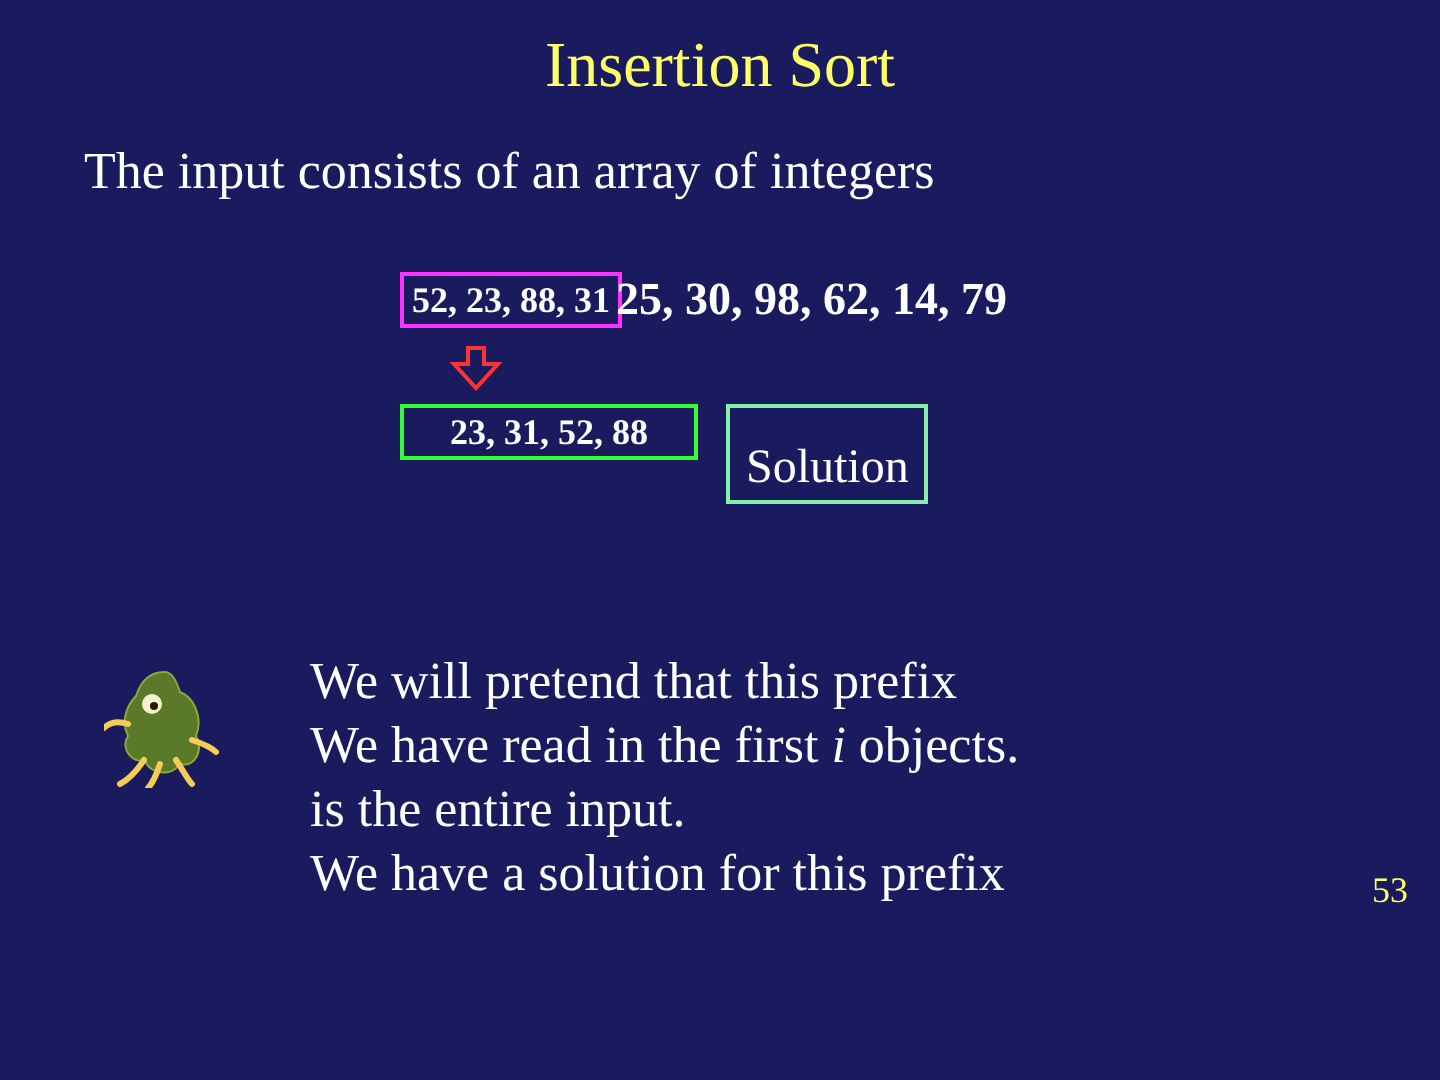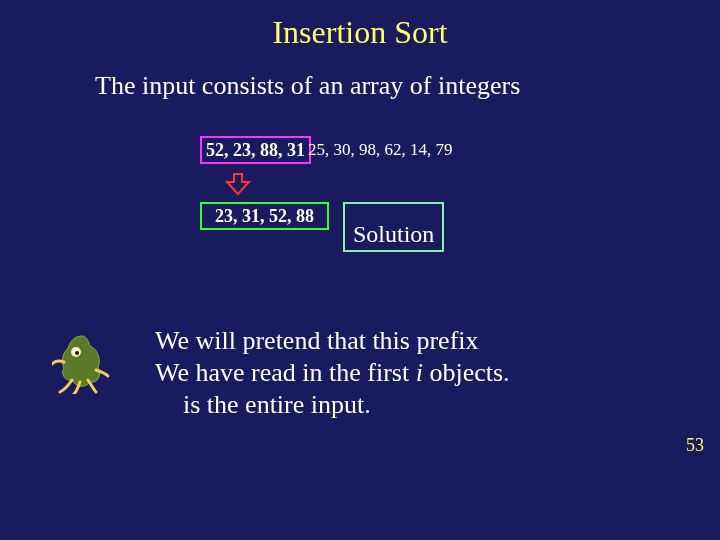--- a/index.html
+++ b/index.html
@@ -21,62 +21,62 @@
   .title {
     color: #ffff66;
     font-size: 32px;
     text-align: center;
     padding-top: 14px;
     font-weight: normal;
   }
   .subtitle {
     color: #ffffff;
     font-size: 26px;
-    margin-left: 95px;
+    margin-left: 42px;
     margin-top: 20px;
     font-weight: normal;
   }
   .input-row {
     position: absolute;
     left: 200px;
     top: 136px;
   }
   .input-box {
     border: 2px solid #ff33ff;
     display: inline-block;
     padding: 1px 4px;
     font-size: 18px;
     font-weight: bold;
     color: #ffffff;
     line-height: 22px;
   }
   .input-rest {
-    font-size: 17px;
-    font-weight: normal;
+    font-size: 23px;
+    font-weight: bold;
     color: #ffffff;
     display: inline-block;
     vertical-align: top;
     line-height: 26px;
     padding-top: 1px;
     margin-left: -3px;
   }
   .arrow {
     position: absolute;
     left: 225px;
     top: 172px;
   }
   .sorted-row {
     position: absolute;
     left: 200px;
     top: 202px;
   }
   .sorted-box {
     border: 2px solid #33ff33;
     display: inline-block;
-    padding: 1px 13px;
+    padding: 1px 23px;
     font-size: 18px;
     font-weight: bold;
     color: #ffffff;
     line-height: 22px;
   }
   .solution-box {
     border: 2px solid #86efac;
     display: inline-block;
     padding: 16px 8px 2px 8px;
     font-size: 24px;
@@ -92,21 +92,20 @@
   }
   .body-text {
     position: absolute;
     left: 155px;
     top: 325px;
     font-size: 26px;
     color: #ffffff;
     line-height: 32px;
   }
   .body-text .indent {
-    margin-left: 28px;
   }
   .italic {
     font-style: italic;
   }
   .page-num {
     position: absolute;
     right: 16px;
     bottom: 10px;
     color: #ffff66;
     font-size: 18px;
@@ -146,17 +145,18 @@
       <path d="M36 50 C40 56 42 60 44 62" stroke="#f5cc55" stroke-width="3" fill="none" stroke-linecap="round"></path>
       <path d="M44 40 C50 42 54 44 56 46" stroke="#f5cc55" stroke-width="3" fill="none" stroke-linecap="round"></path>
       <path d="M12 32 C6 30 2 32 0 34" stroke="#f5cc55" stroke-width="3" fill="none" stroke-linecap="round"></path>
     </svg>
   </div>
 
   <div class="body-text">
     <div>We will pretend that this prefix</div>
     <div><span>We have read in the first </span><span class="italic">i</span><span> objects.</span></div>
     <div class="indent">is the entire input.</div>
+    <div>We have a solution for this prefix</div>
   </div>
 
   <div class="page-num">53</div>
 
 </div>
 
 </body></html>

